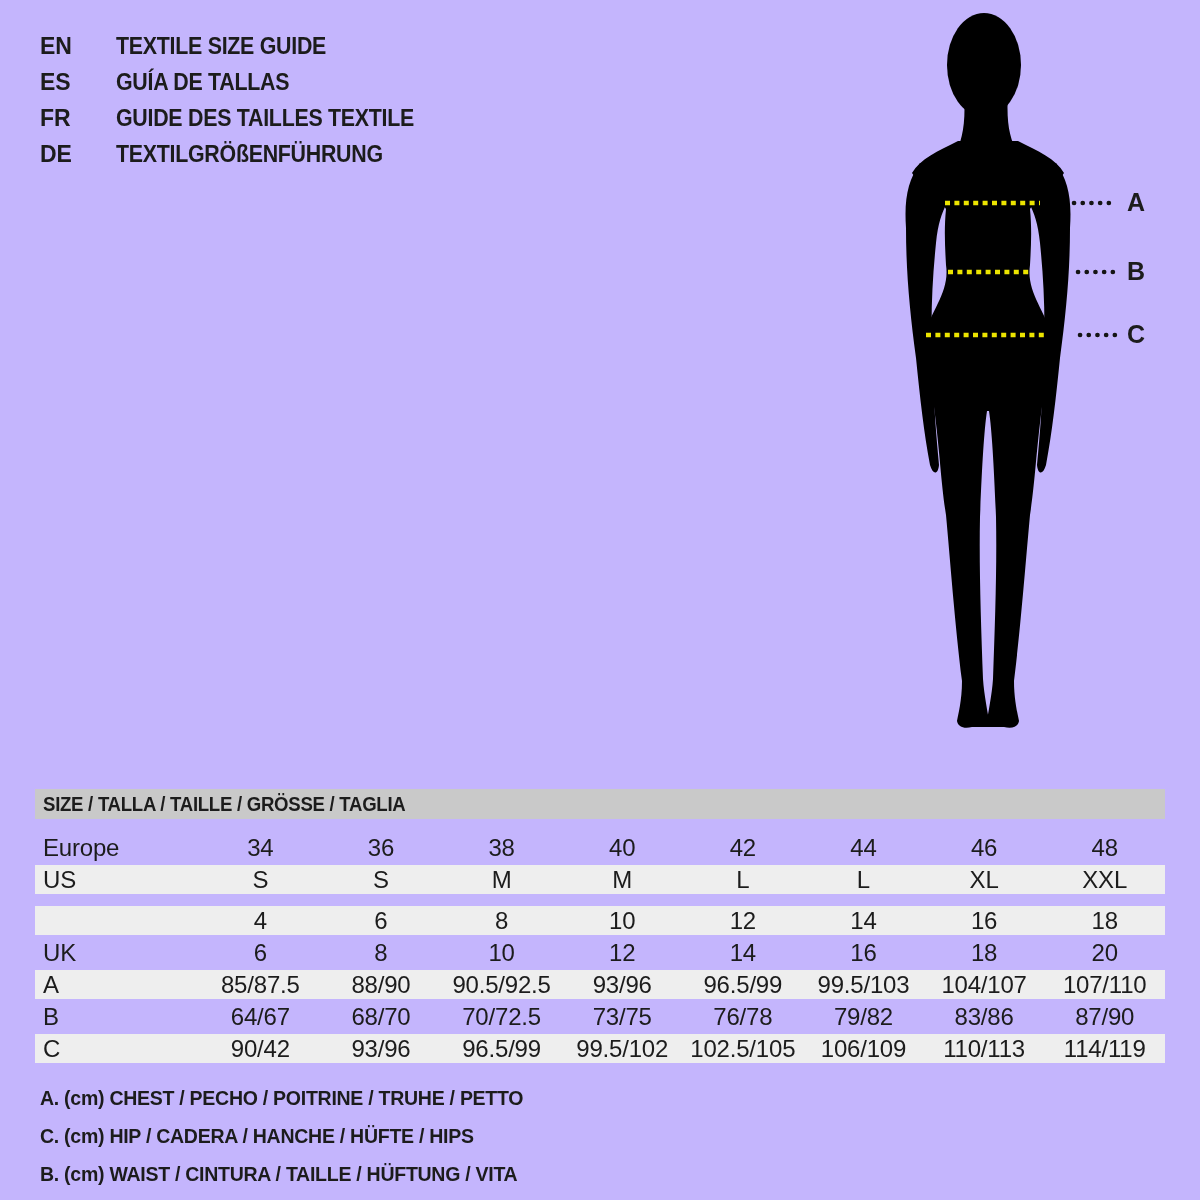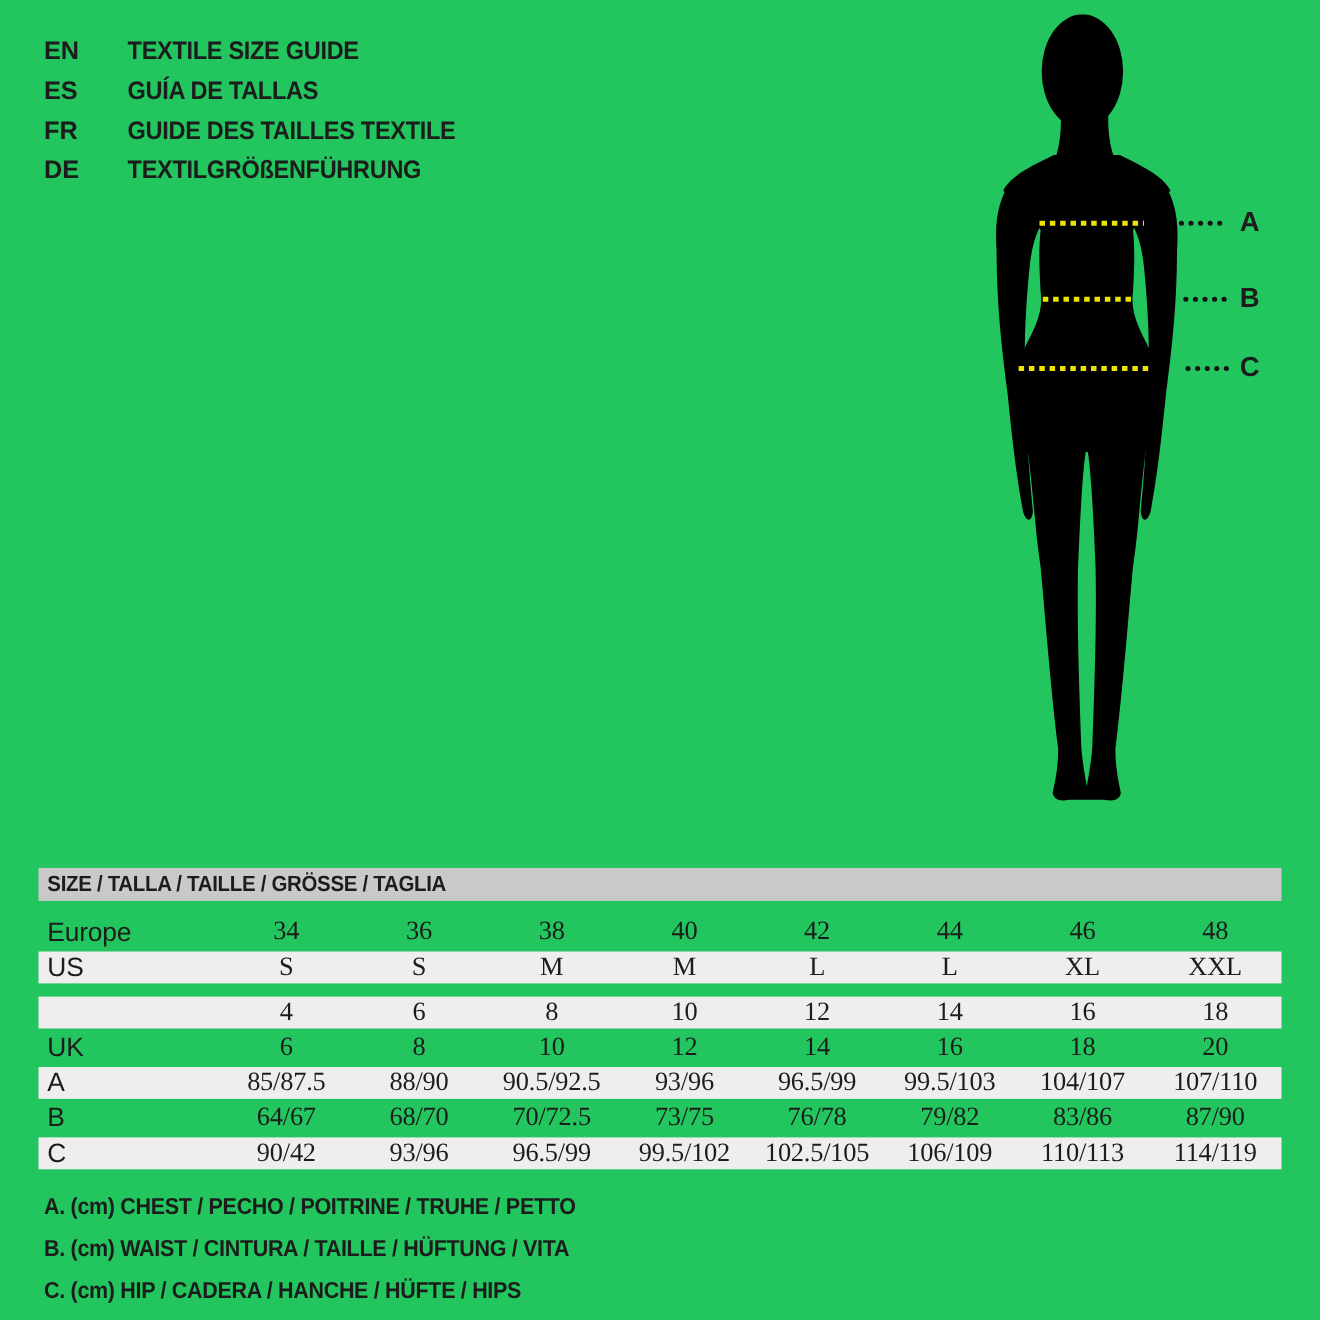--- a/index.html
+++ b/index.html
@@ -1,17 +1,17 @@
 <!DOCTYPE html>
 <html style="--accent_yellow: #ece400; --table_header_bg: #c9c9c9; --table_stripe_bg: #eeeeee; --silhouette: #000000; --leader: #141414; --text: #1c1c1c;"><head>
 <meta charset="utf-8">
 <style>
   html,body { margin:0; padding:0; background:#ffffff; }
   .canvas {
-    position:relative; width:1200px; height:1200px; background:#22c55e;
+    position:relative; width:1200px; height:1200px; background:#c4b5fd;
     font-family:"Liberation Sans", sans-serif; color:var(--text,#1c1c1c);
     overflow:hidden;
   }
   .cnd { display:inline-block; transform:scaleX(0.93); transform-origin:0 50%; letter-spacing:-0.3px; white-space:nowrap; }
 
   
   .lang-list { position:absolute; left:40px; top:28px; }
   .lang-row { height:36px; line-height:36px; font-weight:bold; font-size:23px; }
   .lang-code { display:inline-block; width:76px; vertical-align:top; }
 
@@ -33,21 +33,21 @@
   .size-table { position:absolute; left:35px; top:789px; width:1130px; }
   .thead {
     height:30px; line-height:30px; background:var(--table_header_bg,#c9c9c9);
     font-weight:bold; font-size:20px; padding-left:8px; box-sizing:border-box;
     margin-bottom:14px;
   }
   .trow { display:flex; height:29px; line-height:29px; margin-bottom:3px; font-size:24px; letter-spacing:-0.2px; }
   .trow.shade { background:var(--table_stripe_bg,#eeeeee); }
   .trow.no-gap { margin-bottom:12px; }
   .cell-label { width:165px; padding-left:8px; box-sizing:border-box; text-align:left; }
-  .cell-val { flex:1; text-align:center;font-family:Liberation Serif, serif; }
+  .cell-val { flex:1; text-align:center; }
 
   
   .legend { position:absolute; left:40px; top:1079px; }
   .legend-row { height:38px; line-height:38px; font-weight:bold; font-size:21px; }
 </style>
 </head>
 <body>
 
 <div class="canvas">
 
@@ -224,17 +224,17 @@
       <div class="cell-val">99.5/102</div>
       <div class="cell-val">102.5/105</div>
       <div class="cell-val">106/109</div>
       <div class="cell-val">110/113</div>
       <div class="cell-val">114/119</div>
     </div>
   </div>
 
   <div class="legend">
     <div class="legend-row"><span class="cnd">A. (cm) CHEST / PECHO / POITRINE / TRUHE / PETTO</span></div>
+    <div class="legend-row"><span class="cnd">C. (cm) HIP / CADERA / HANCHE / HÜFTE / HIPS</span></div>
     <div class="legend-row"><span class="cnd">B. (cm) WAIST / CINTURA / TAILLE / HÜFTUNG / VITA</span></div>
-    <div class="legend-row"><span class="cnd">C. (cm) HIP / CADERA / HANCHE / HÜFTE / HIPS</span></div>
   </div>
 
 </div>
 
 </body></html>

